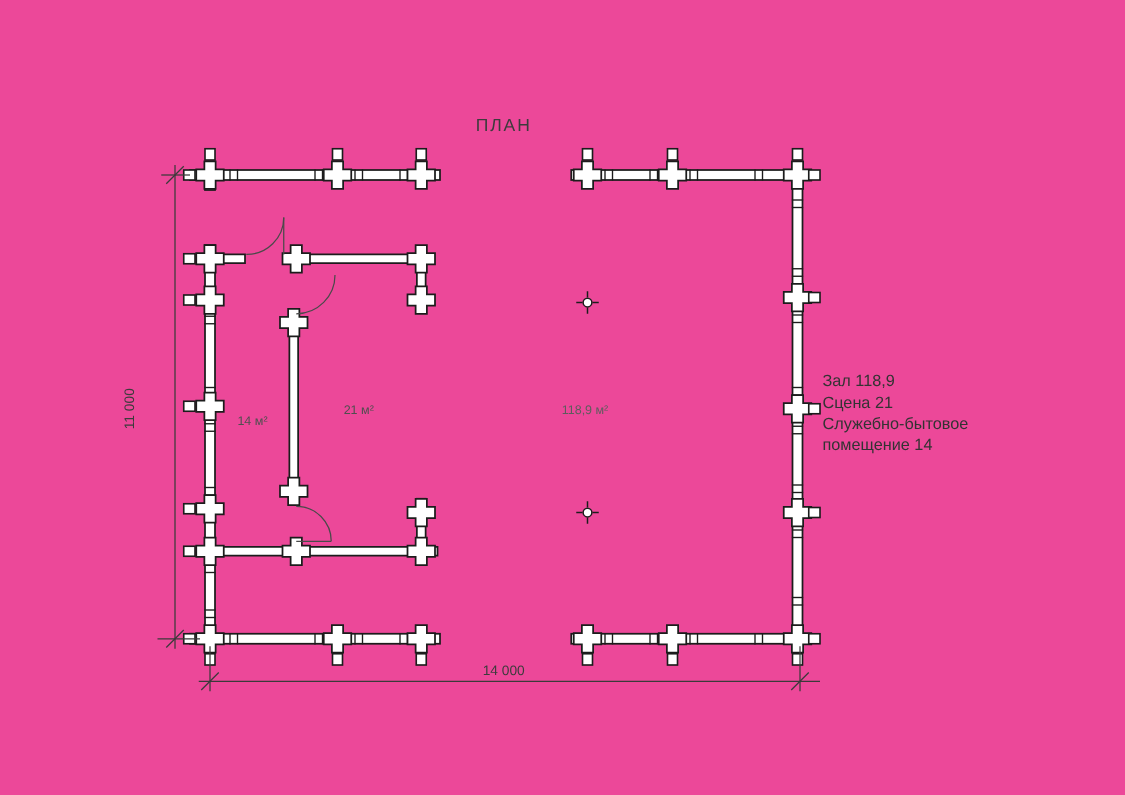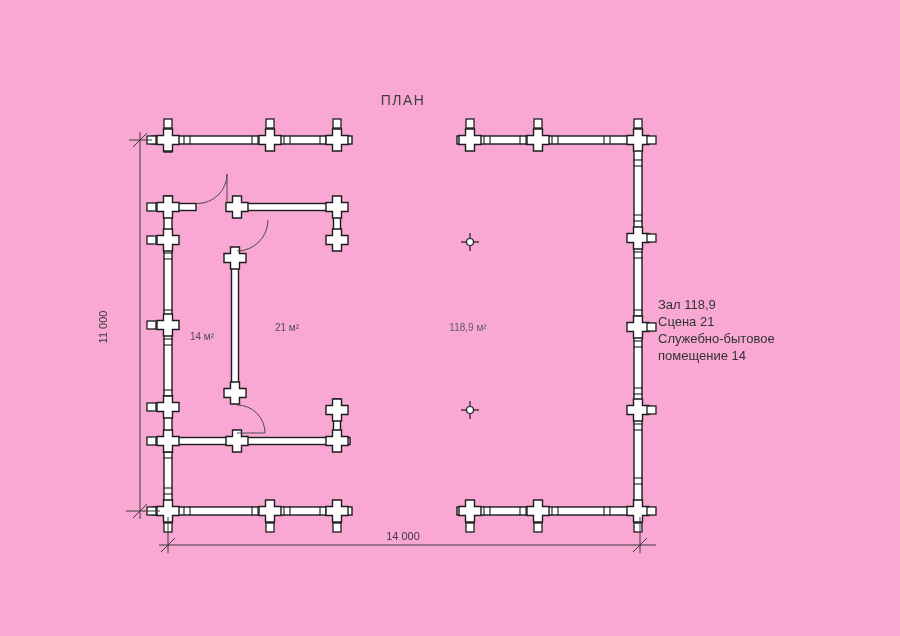--- a/index.html
+++ b/index.html
@@ -1,19 +1,19 @@
 <!DOCTYPE html>
 <html><head>
 <meta charset="utf-8">
 <style>
   html,body{margin:0;padding:0;background:#ffffff;}
   .page{
     position:relative;
     width:900px;height:636px;
-    background:#f9a8d4;
+    background:#ec4899;
     font-family:"Liberation Sans", sans-serif;
     overflow:hidden;
   }
   svg text{
     font-family:"Liberation Sans", sans-serif;
     fill:#3c3c3c;
   }
   .t-title{font-size:14px;letter-spacing:1.5px;}
   .t-room{font-size:10px;fill:#4f4f4f;}
   .t-hall{font-size:10px;fill:#5d5d5d;}

